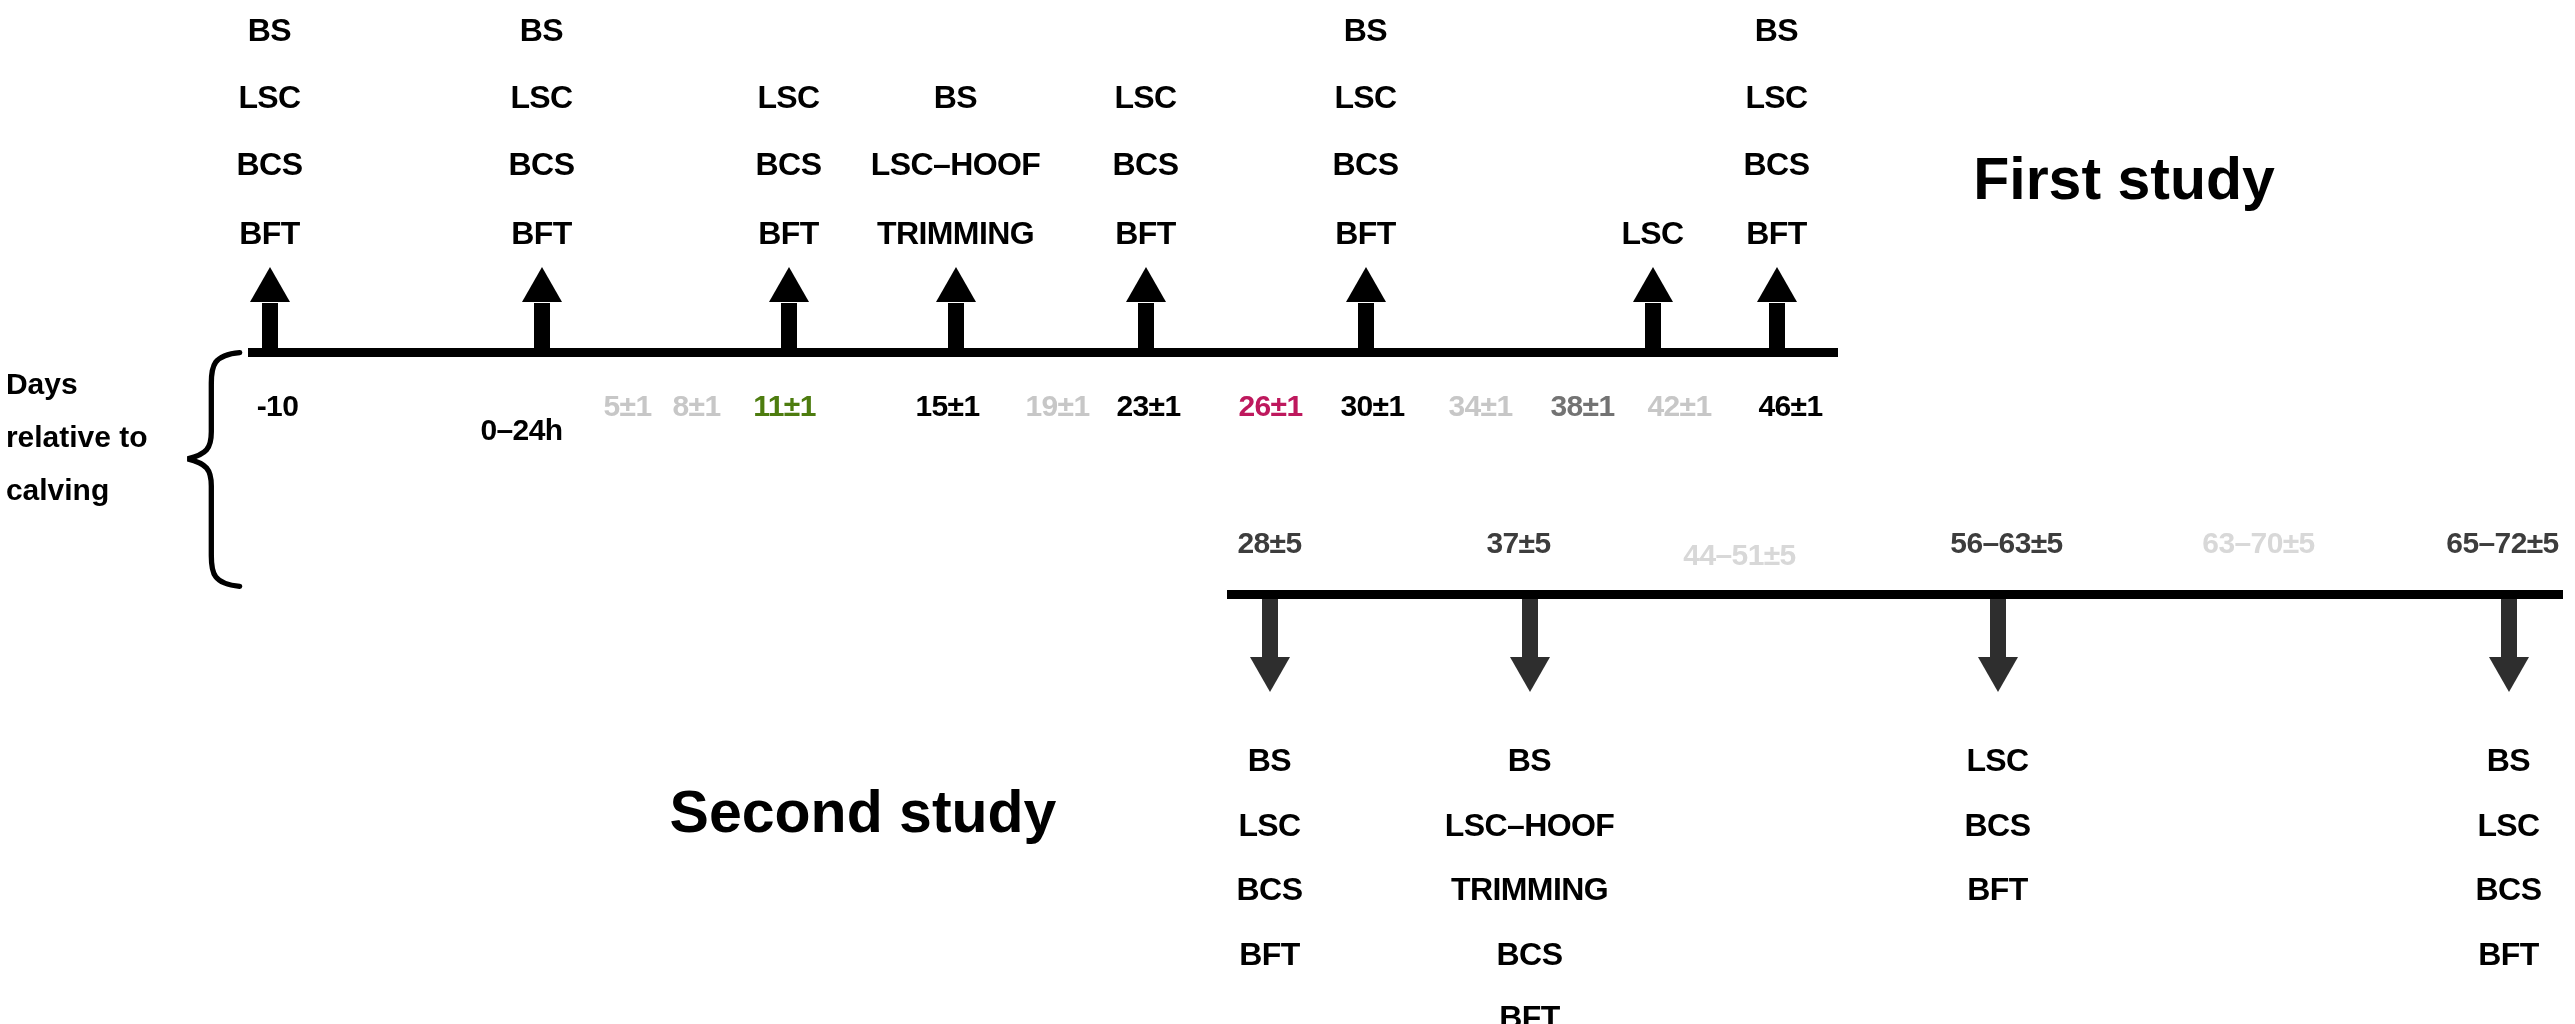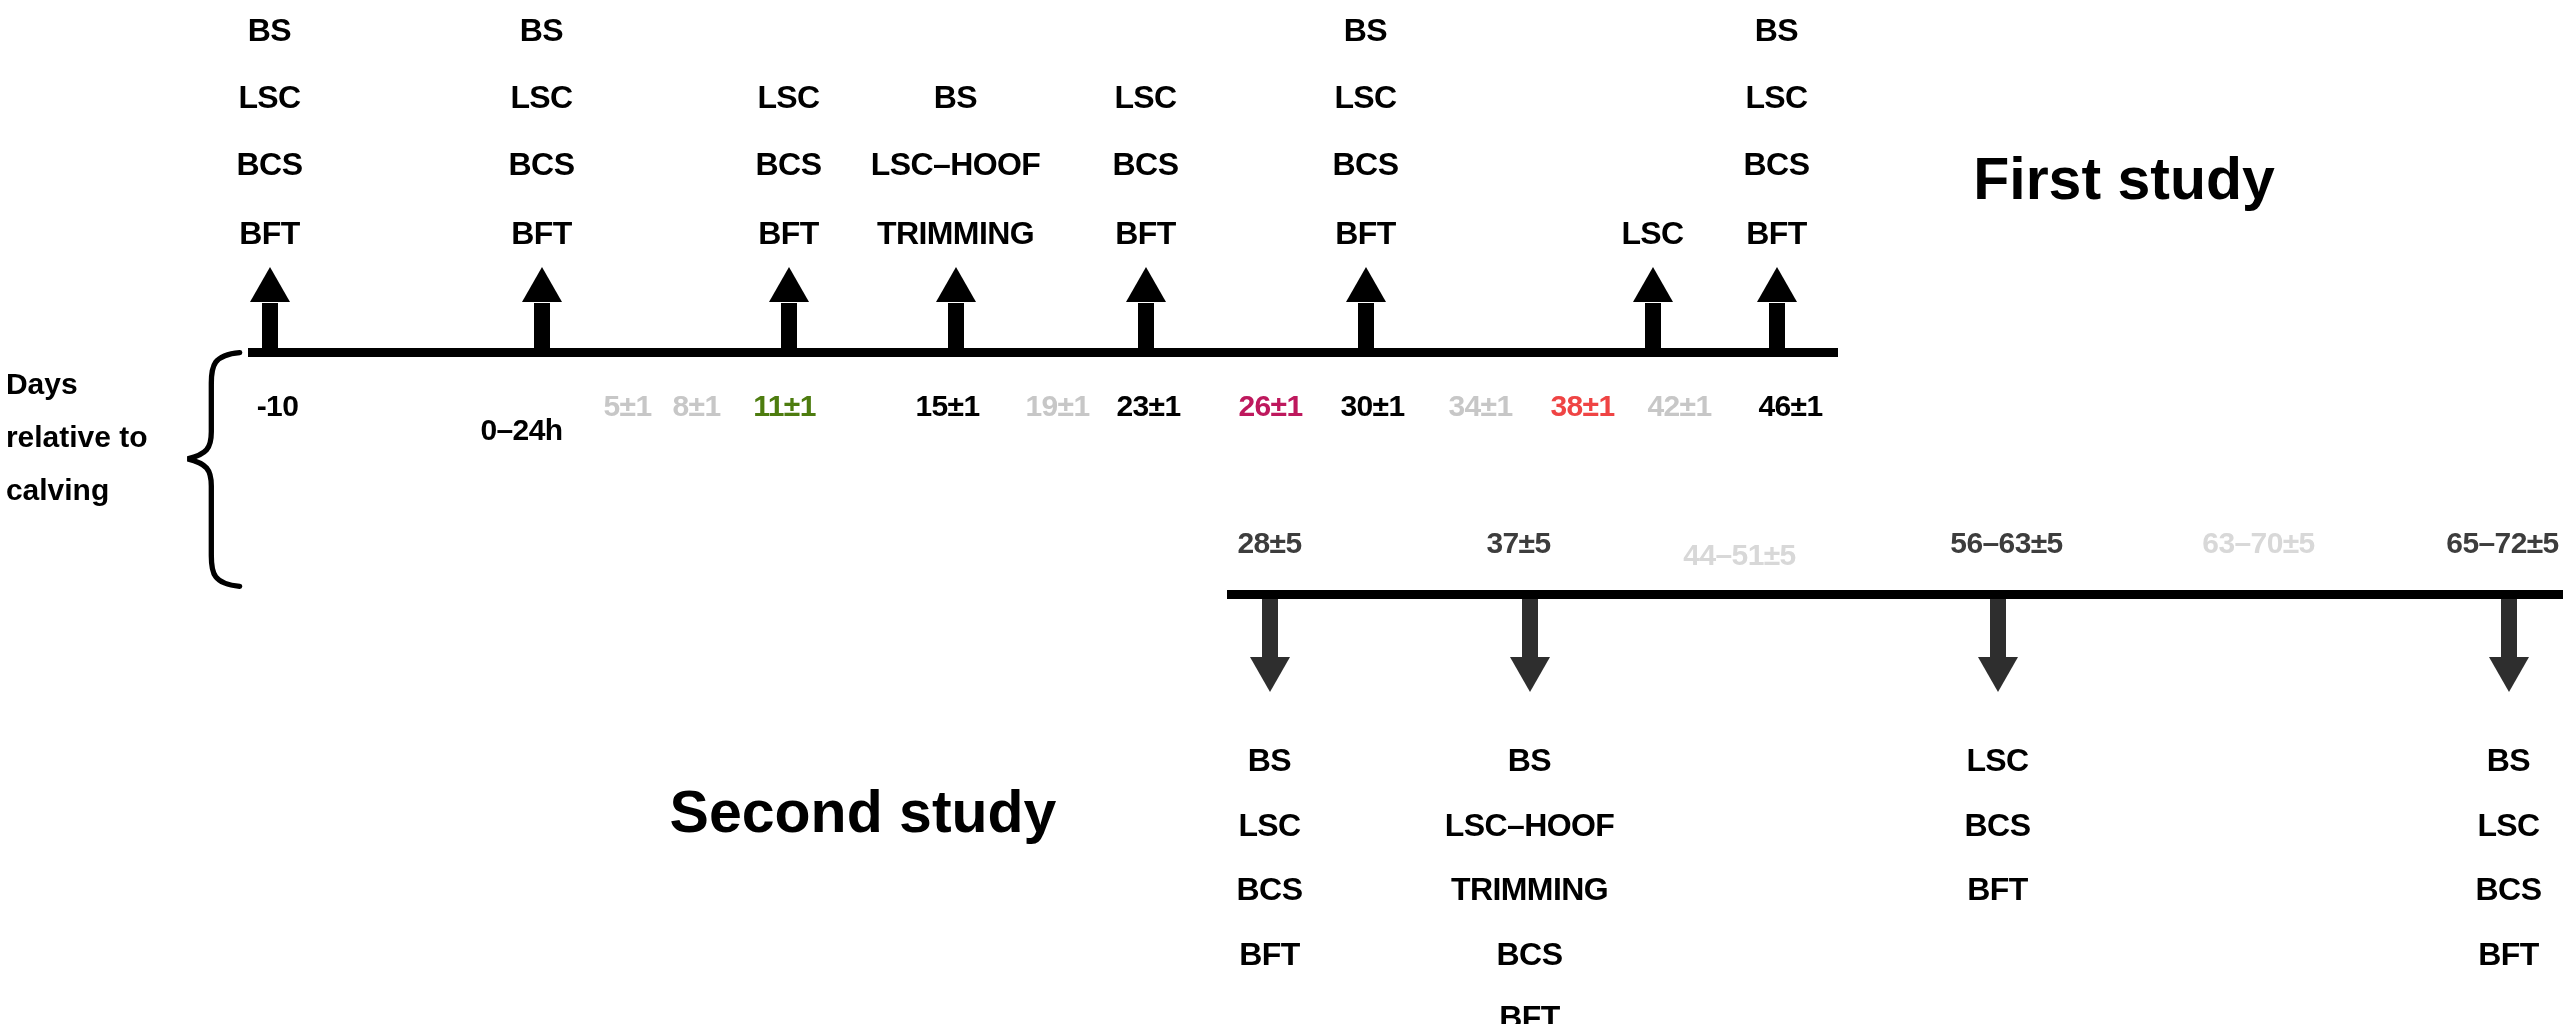--- a/index.html
+++ b/index.html
@@ -78,21 +78,21 @@
       <div class="mark" style="left: 1146px; top: 215px; color: rgb(0, 0, 0);">BFT</div>
       <div class="tp-label" style="left: 1271px; top: 389px; color: #be185d;">26±1</div>
       <div class="tp-label" style="left: 1373px; top: 389px; color: rgb(0, 0, 0);">30±1</div>
       <div class="arrow-stem" style="left: 1366px; top: 303px; height: 49px; background: rgb(0, 0, 0);"></div>
       <div class="arrow-head-up" style="left: 1366px; top: 267px; border-bottom: 35px solid rgb(0, 0, 0);"></div>
       <div class="mark" style="left: 1366px; top: 11.8px; color: rgb(0, 0, 0);">BS</div>
       <div class="mark" style="left: 1366px; top: 79px; color: rgb(0, 0, 0);">LSC</div>
       <div class="mark" style="left: 1366px; top: 146px; color: rgb(0, 0, 0);">BCS</div>
       <div class="mark" style="left: 1366px; top: 215px; color: rgb(0, 0, 0);">BFT</div>
       <div class="tp-label" style="left: 1481px; top: 389px; color: rgb(199, 199, 199);">34±1</div>
-      <div class="tp-label" style="left: 1583px; top: 389px; color: #ef4444;">38±1</div>
+      <div class="tp-label" style="left: 1583px; top: 389px; color: #737373;">38±1</div>
       <div class="tp-label" style="left: 1680px; top: 389px; color: rgb(199, 199, 199);">42±1</div>
       <div class="arrow-stem" style="left: 1653px; top: 303px; height: 49px; background: rgb(0, 0, 0);"></div>
       <div class="arrow-head-up" style="left: 1653px; top: 267px; border-bottom: 35px solid rgb(0, 0, 0);"></div>
       <div class="mark" style="left: 1653px; top: 215px; color: rgb(0, 0, 0);">LSC</div>
       <div class="tp-label" style="left: 1791px; top: 389px; color: rgb(0, 0, 0);">46±1</div>
       <div class="arrow-stem" style="left: 1777px; top: 303px; height: 49px; background: rgb(0, 0, 0);"></div>
       <div class="arrow-head-up" style="left: 1777px; top: 267px; border-bottom: 35px solid rgb(0, 0, 0);"></div>
       <div class="mark" style="left: 1777px; top: 11.8px; color: rgb(0, 0, 0);">BS</div>
       <div class="mark" style="left: 1777px; top: 79px; color: rgb(0, 0, 0);">LSC</div>
       <div class="mark" style="left: 1777px; top: 146px; color: rgb(0, 0, 0);">BCS</div>

